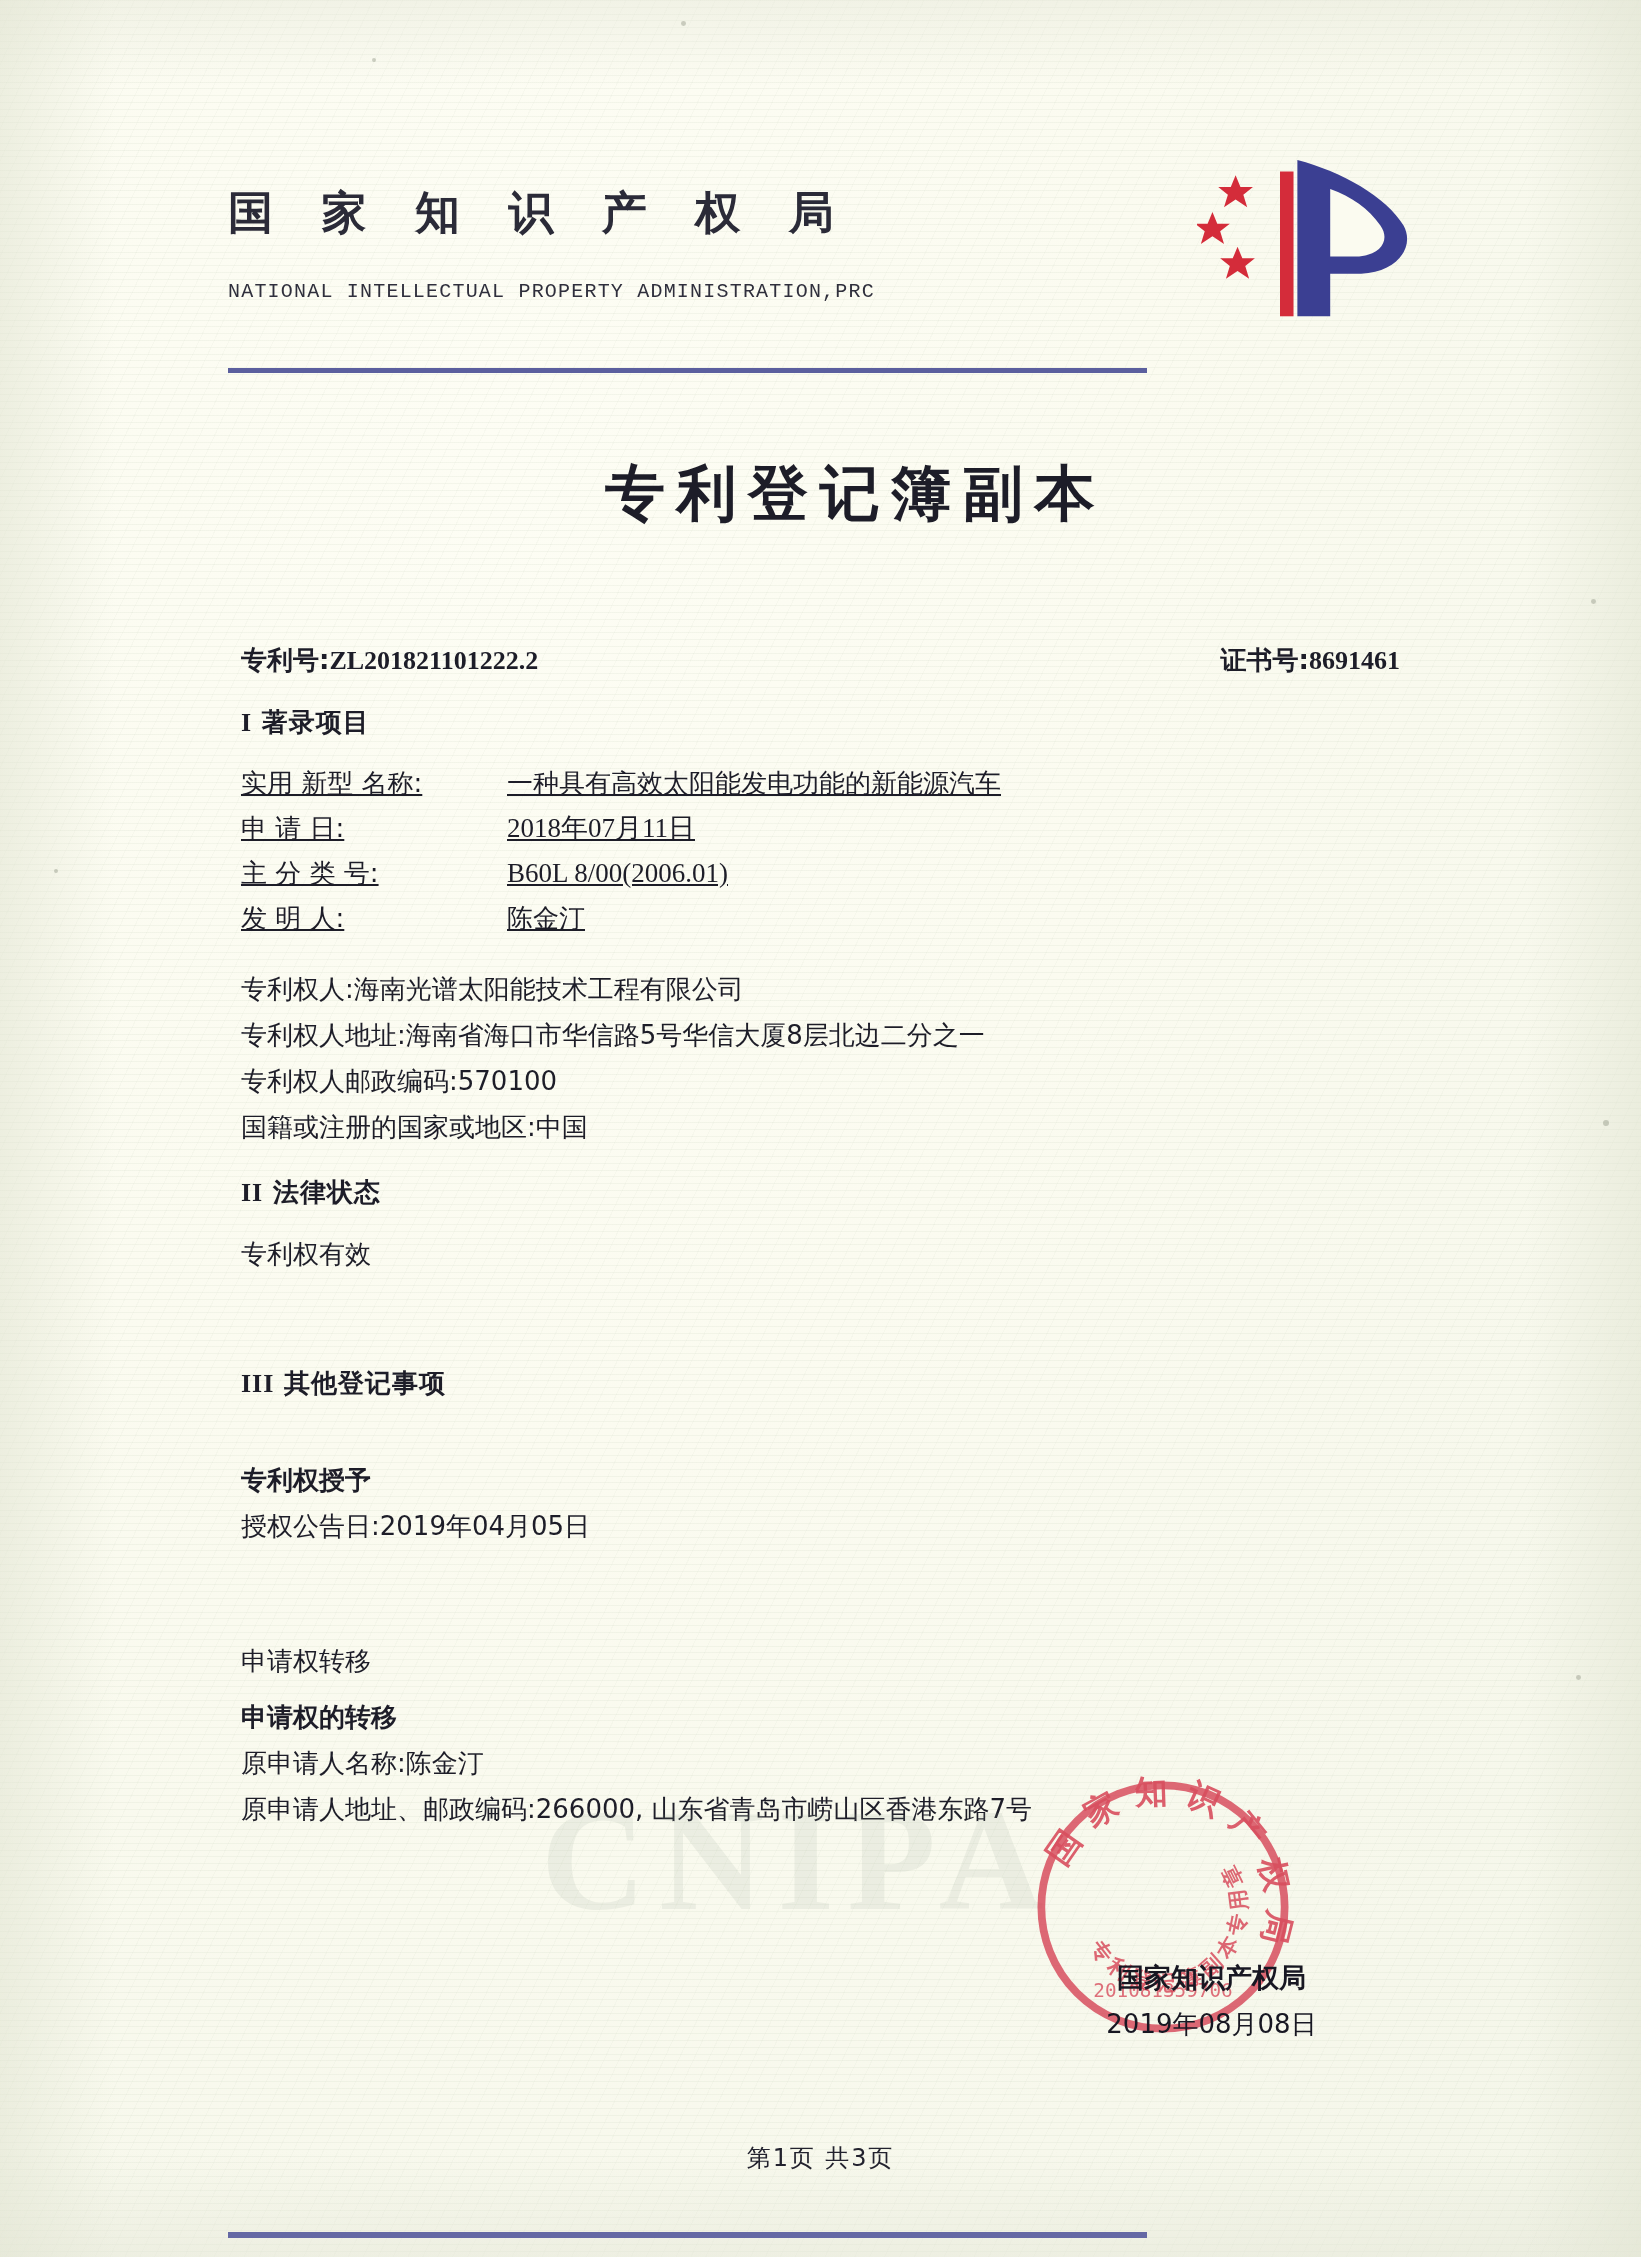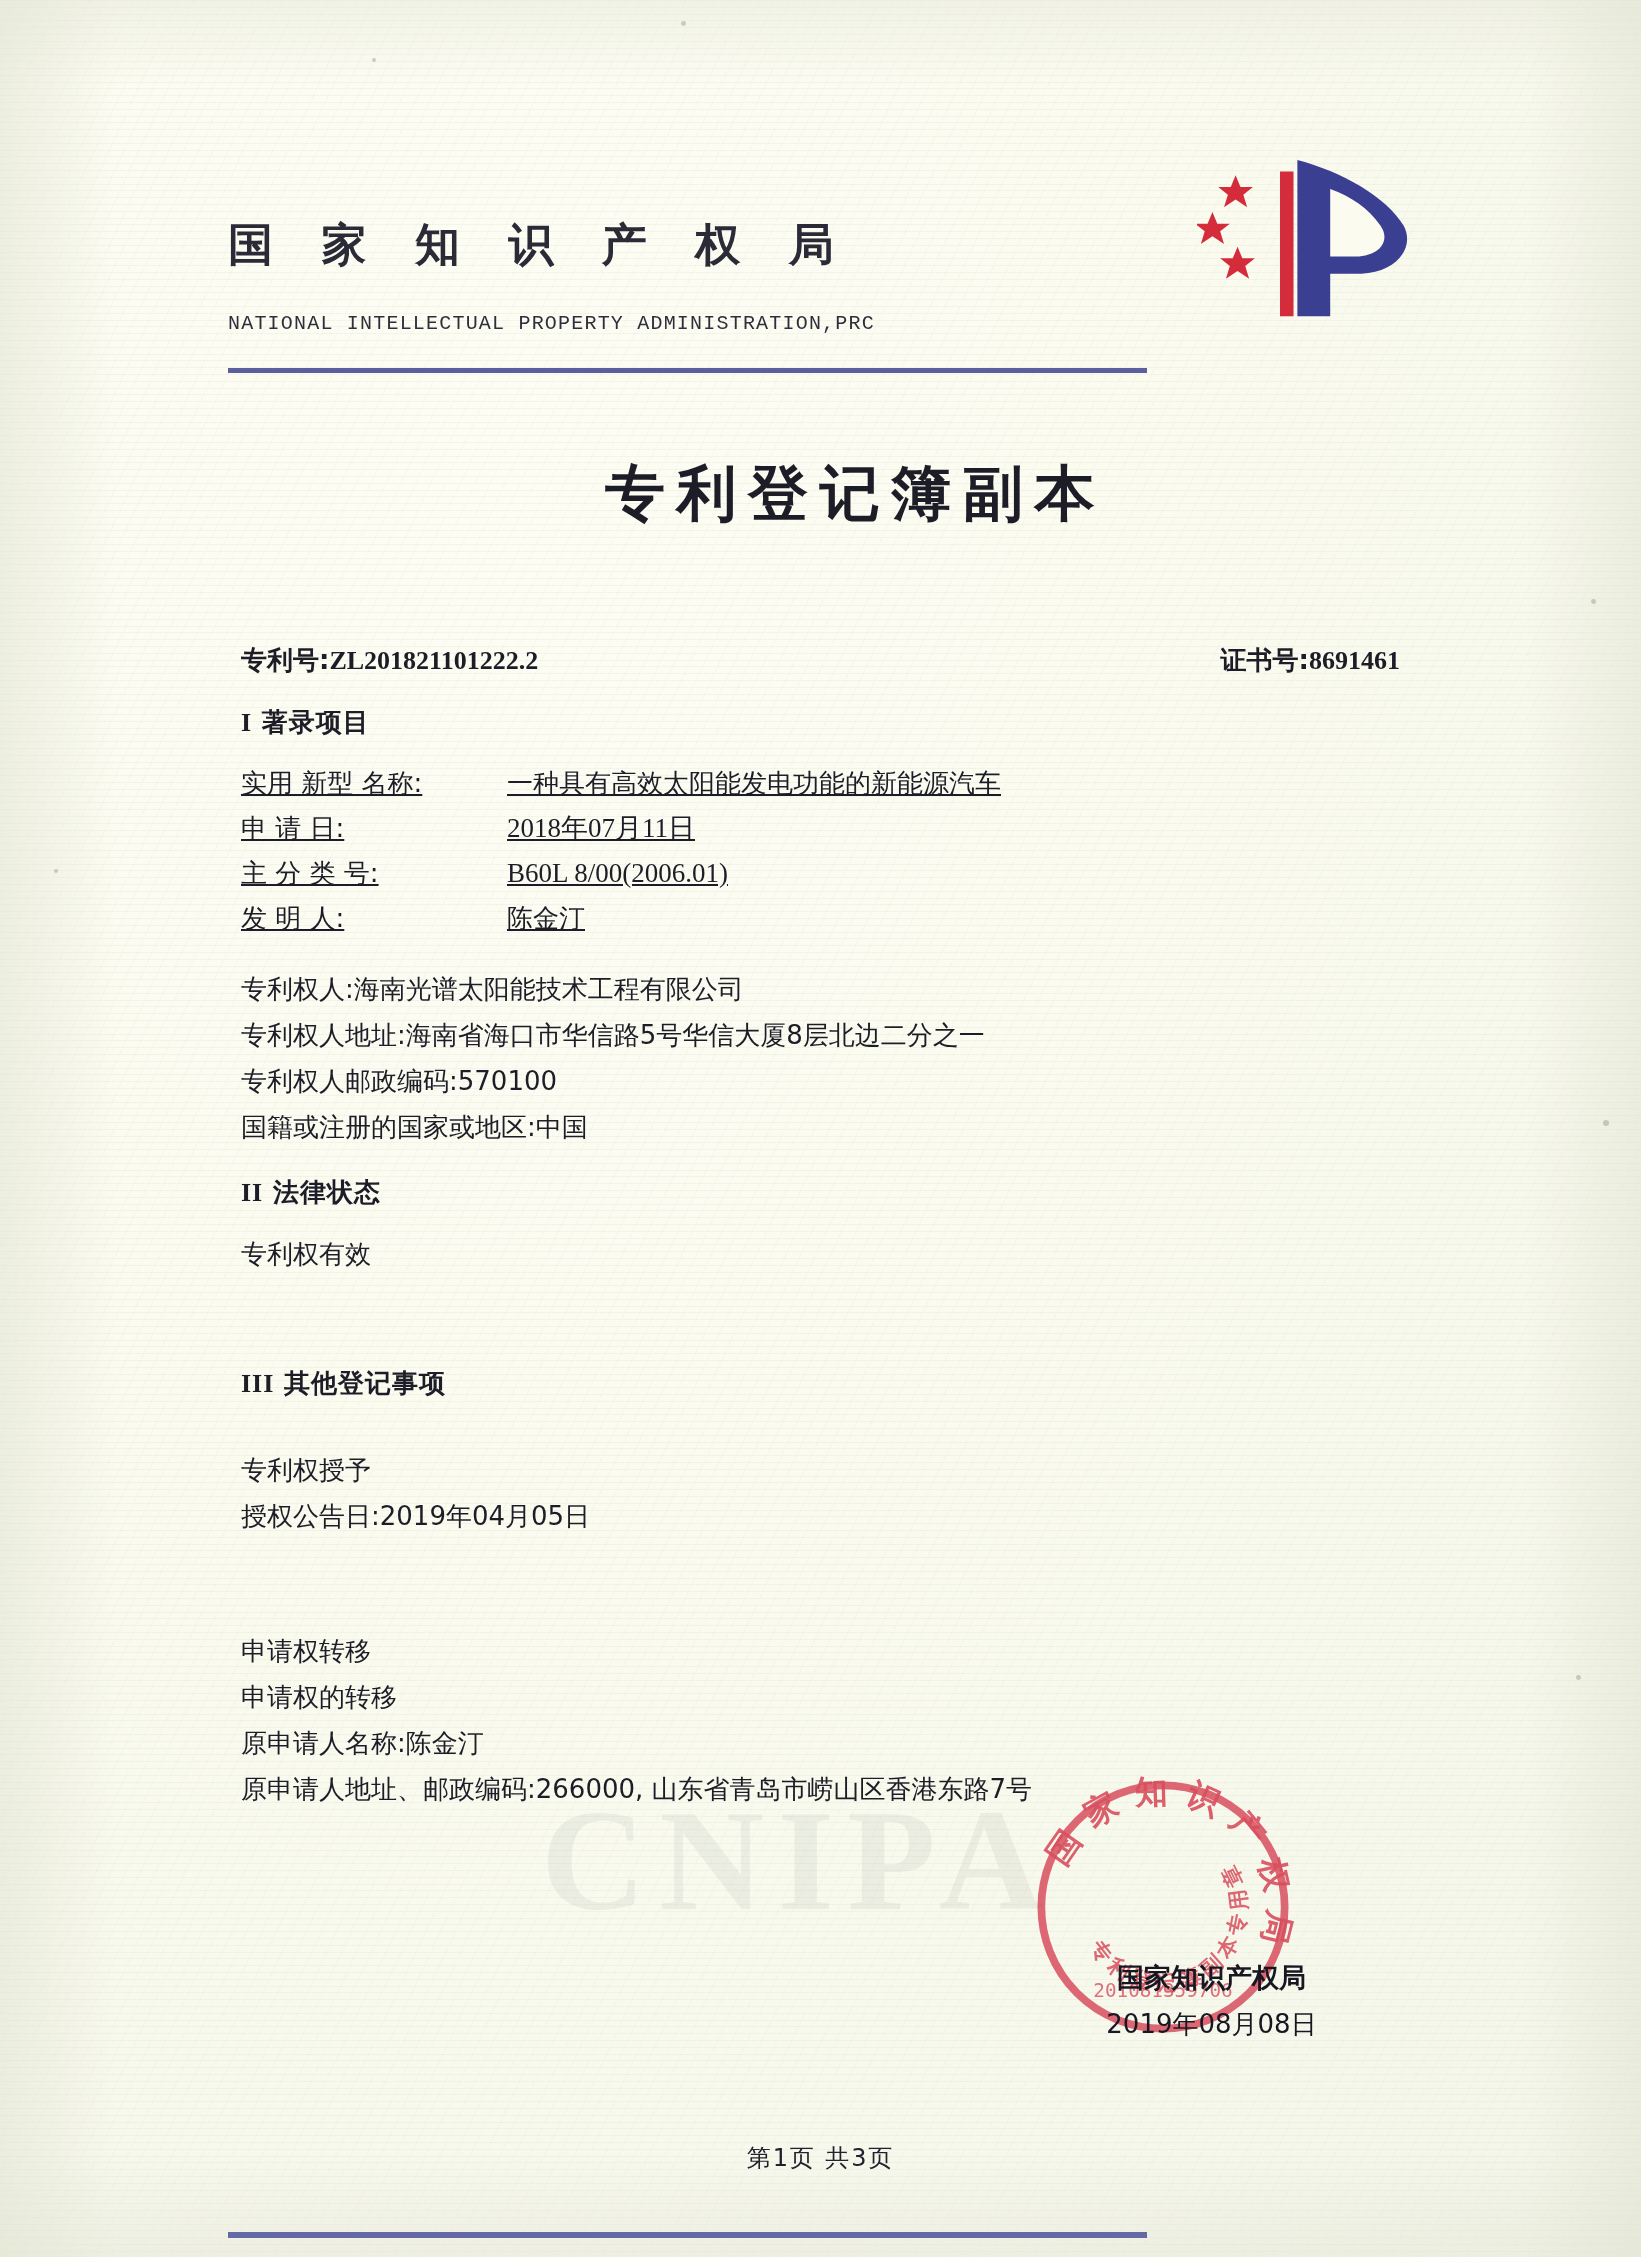--- a/index.html
+++ b/index.html
@@ -56,21 +56,20 @@
       linear-gradient(to top, rgba(228,230,215,0.5) 0px, rgba(255,255,255,0) 106px);
     pointer-events: none;
   }
 
   
   .header {
     position: absolute;
     left: 228px;
     top: 183px;
     width: 946px;
-    margin-top: 32px;
   }
   .cn-title {
     font-family: "DejaVu Sans", sans-serif;
     font-weight: bold;
     font-size: 45px;
     letter-spacing: 16.4px;
     color: #2b2b38;
     white-space: nowrap;
   }
   .en-title {
@@ -174,21 +173,22 @@
   }
   .plain {
     font-family: "DejaVu Sans", sans-serif;
     font-size: 26px;
     line-height: 46px;
     white-space: nowrap;
   }
   .gap-sm { height: 25px; }
   .gap-lg { height: 89px; }
   .bold {
-    font-weight: normal;
+    font-weight: bold;
+    margin-top: 10px;
   }
 
   
   .watermark {
     position: absolute;
     left: 541px;
     top: 1777px;
     font-family: "Liberation Serif", serif;
     font-size: 145px;
     font-weight: bold;

